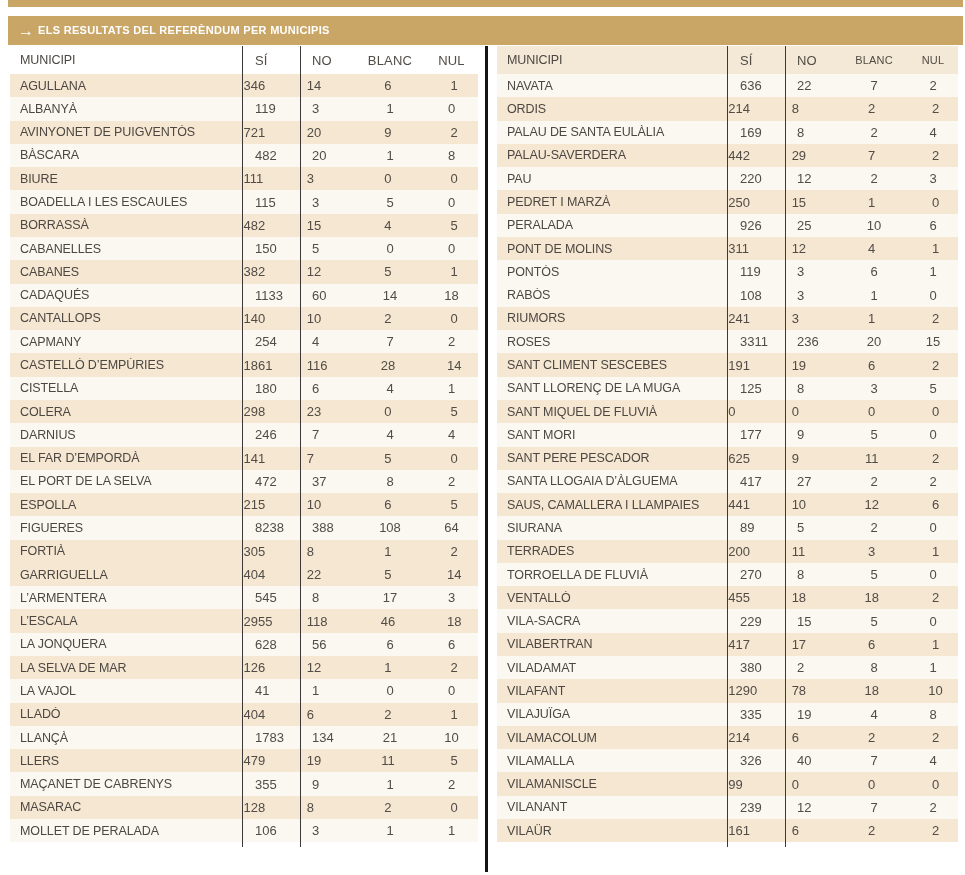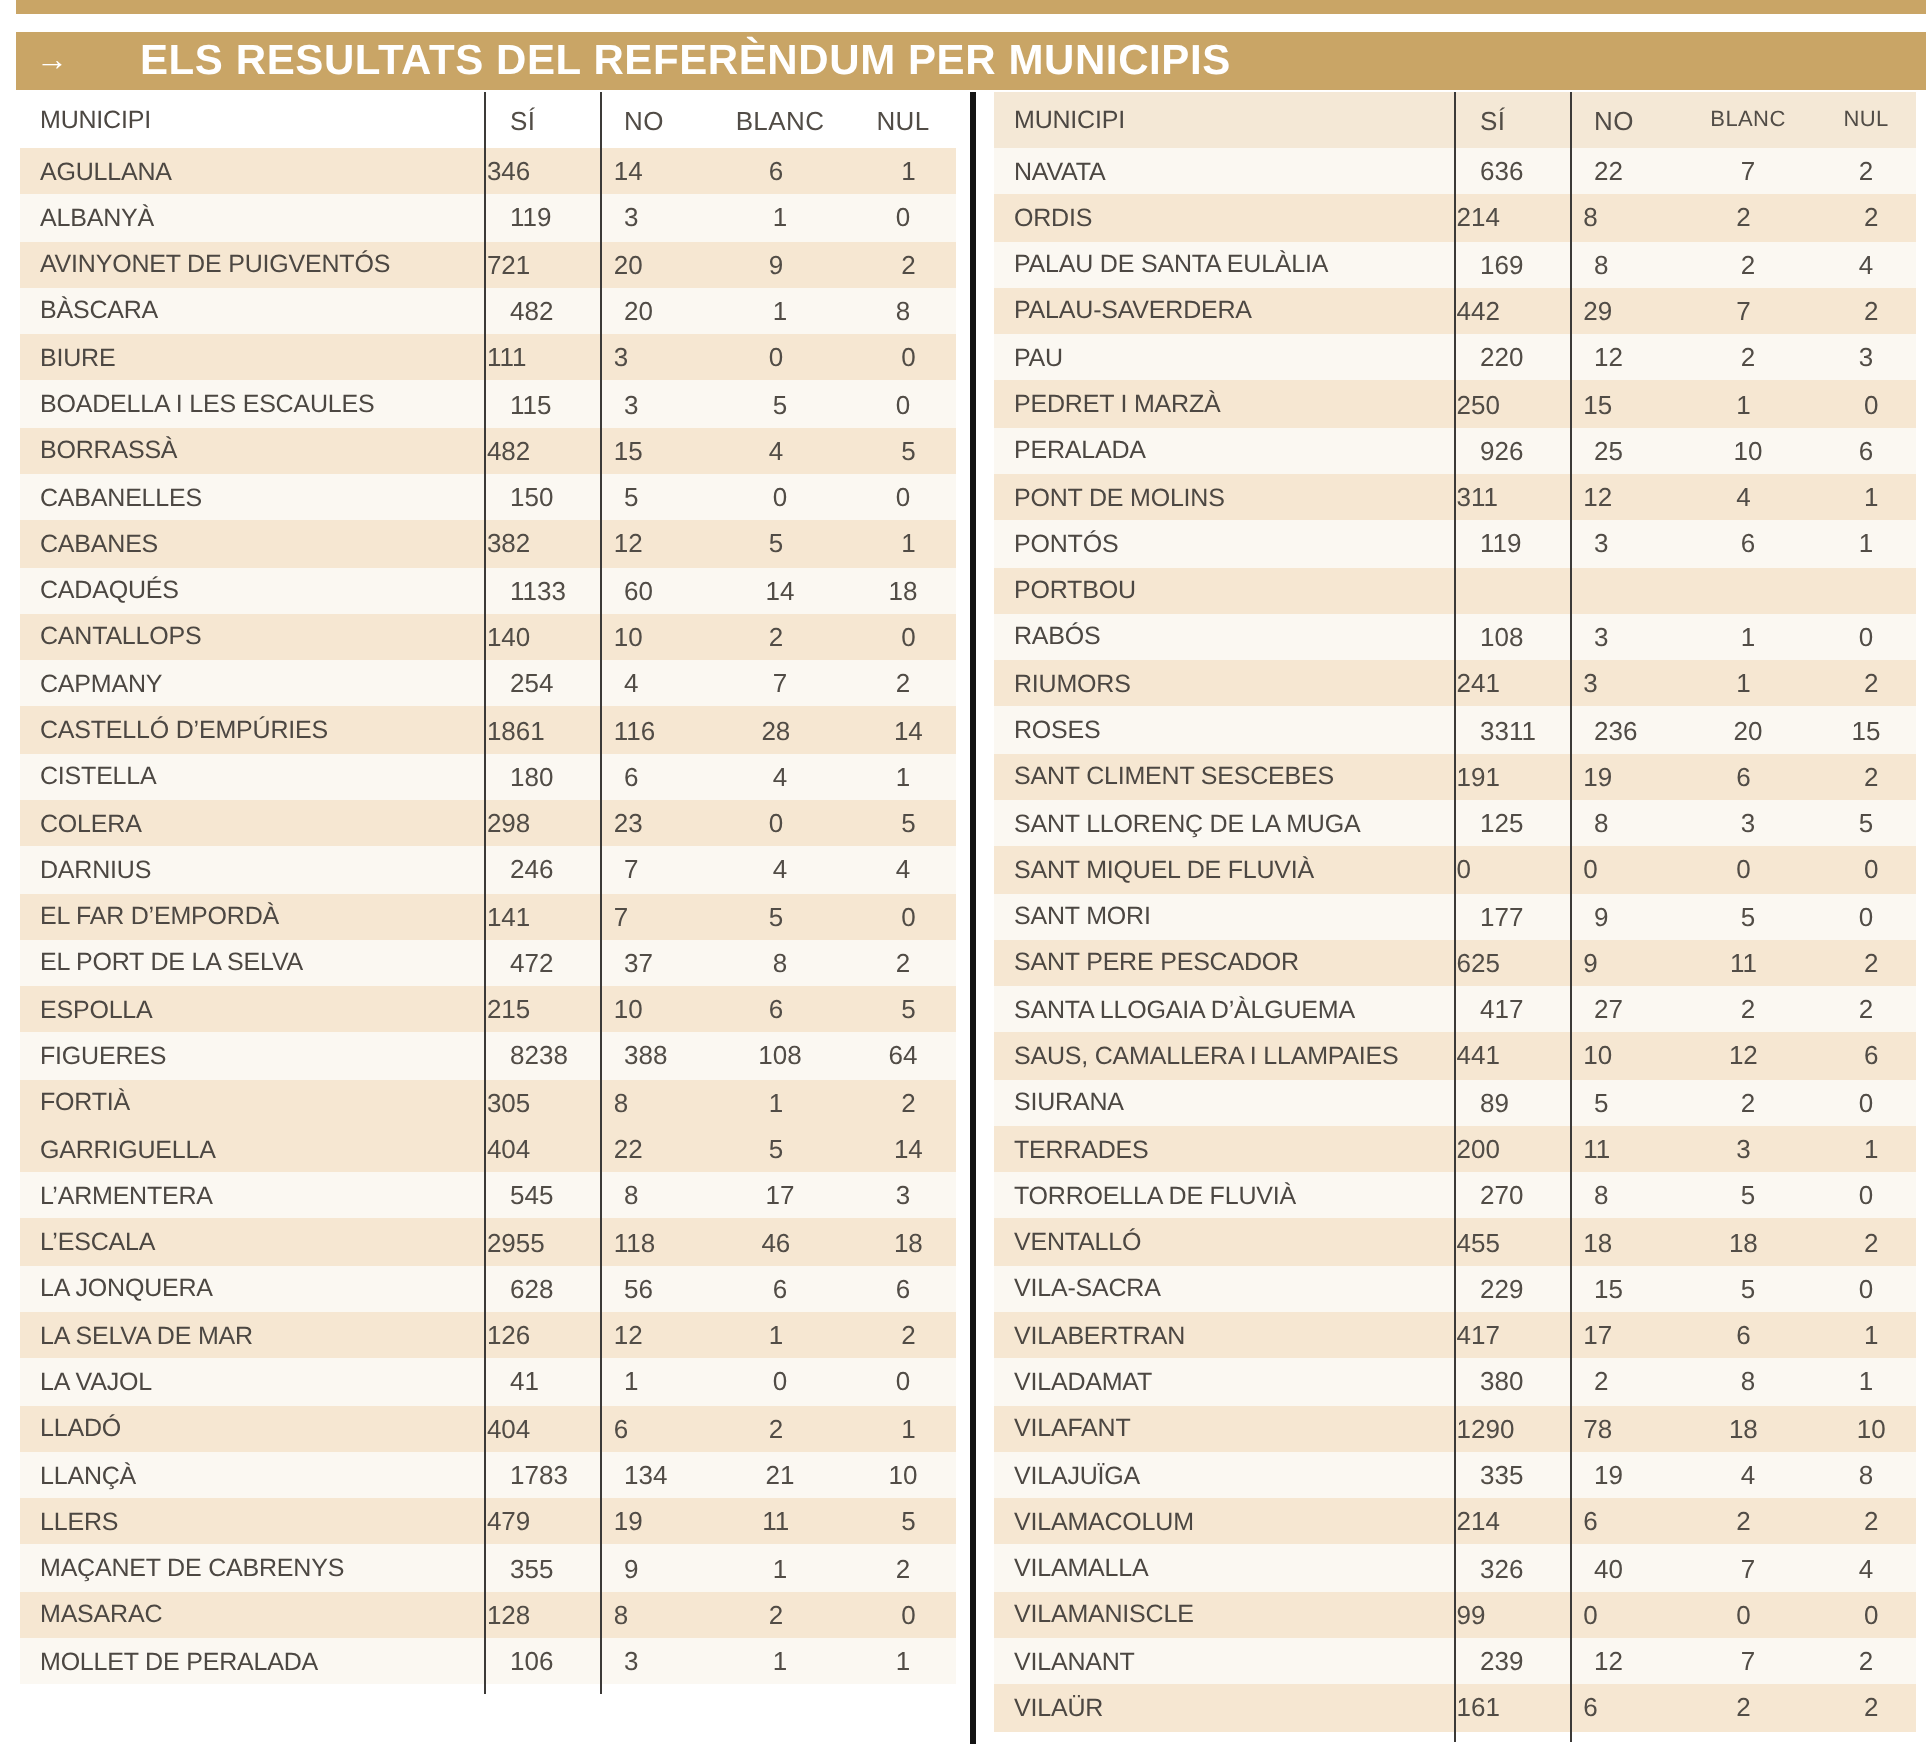--- a/index.html
+++ b/index.html
@@ -14,23 +14,22 @@
     background:var(--tan,#c9a566);
   }
   .banner{
     position:absolute;left:8px;top:16px;width:955px;height:29px;
     background:var(--tan,#c9a566);
     color:#ffffff;display:flex;align-items:center;
     padding-left:10px;box-sizing:border-box;
   }
   .banner .arrow{font-weight:bold;font-size:16px;margin-right:4px;line-height:1;}
   .banner .banner-title{
-    font-weight:bold;font-size:21px;letter-spacing:.3px;line-height:1;
+    font-weight:bold;font-size:11px;letter-spacing:.3px;line-height:1;
     white-space:nowrap;
-    margin-left:32px;
   }
   .center-divider{
     position:absolute;left:485px;top:46px;width:2.5px;height:826px;
     background:#141414;
   }
   .rtable{position:absolute;top:46px;}
   .rtable.left{left:10px;width:468px;}
   .rtable.right{left:497px;width:461px;}
   .thead{display:flex;height:28px;align-items:center;}
   .rtable.left  .thead{background:#ffffff;}
@@ -383,27 +382,20 @@
         <div class="cell blanc">4</div>
         <div class="cell nul">1</div>
       </div>
       <div class="row plain">
         <div class="cell name">PONTÓS</div>
         <div class="cell si">119</div>
         <div class="cell no">3</div>
         <div class="cell blanc">6</div>
         <div class="cell nul">1</div>
       </div>
-      <div class="row shade">
-        <div class="cell name">PORTBOU</div>
-        <div class="cell si"></div>
-        <div class="cell no"></div>
-        <div class="cell blanc"></div>
-        <div class="cell nul"></div>
-      </div>
       <div class="row plain">
         <div class="cell name">RABÓS</div>
         <div class="cell si">108</div>
         <div class="cell no">3</div>
         <div class="cell blanc">1</div>
         <div class="cell nul">0</div>
       </div>
       <div class="row shade">
         <div class="cell name">RIUMORS</div>
         <div class="cell si">241</div>

